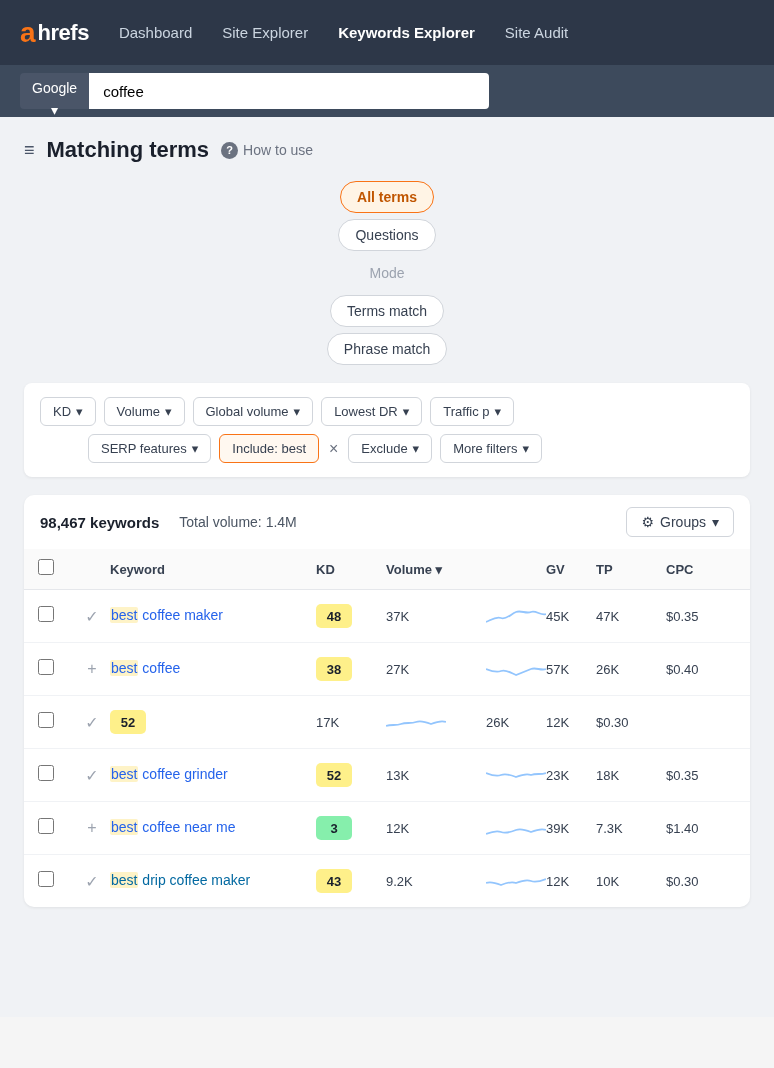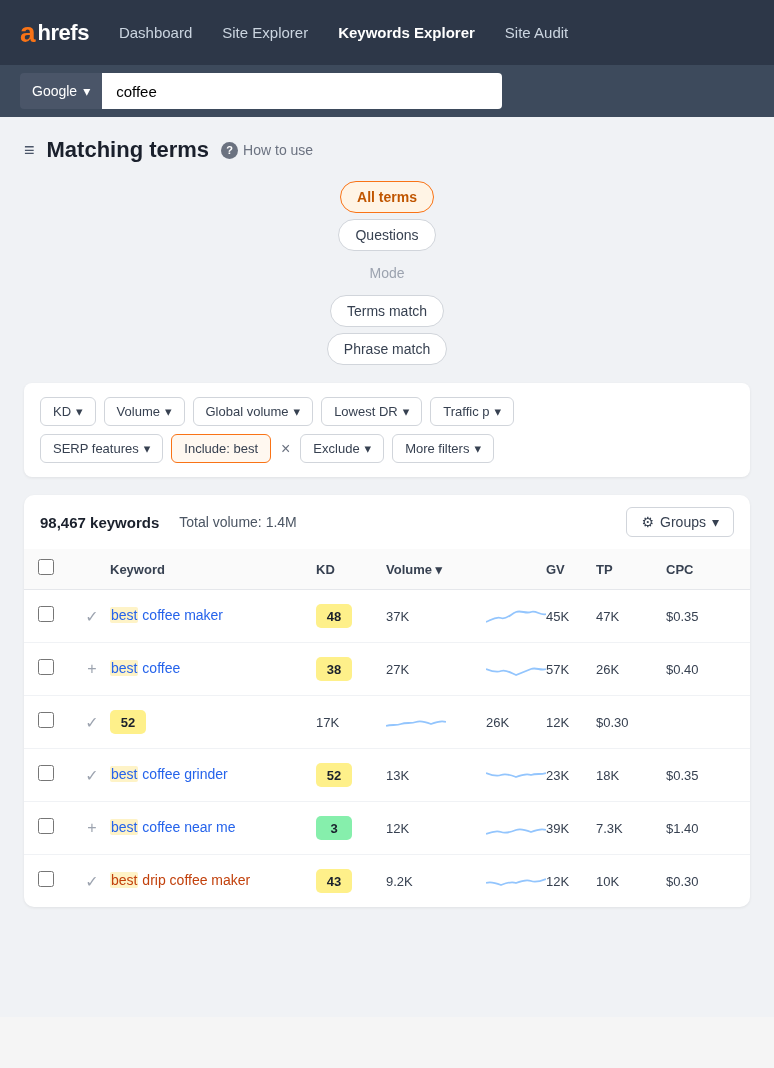--- a/index.html
+++ b/index.html
@@ -57,20 +57,21 @@
       color: white;
       border: none;
       padding: 7px 12px;
       border-radius: 4px 0 0 4px;
       font-size: 14px;
       cursor: pointer;
       display: flex;
       align-items: center;
       gap: 6px;
       height: 36px;
+      flex-direction: column;
     }
     .search-input-field {
       background: white;
       border: none;
       padding: 7px 14px;
       font-size: 15px;
       height: 36px;
       width: 400px;
       outline: none;
       border-radius: 0 4px 4px 0;
@@ -148,21 +149,21 @@
       margin-bottom: 18px;
       box-shadow: 0 1px 3px rgba(0,0,0,0.07);
     }
     .filters-row {
       display: flex;
       align-items: center;
       gap: 8px;
       flex-wrap: wrap;
       margin-bottom: 8px;
     }
-    .filters-row:last-child { margin-bottom: 0; }
+    .filters-row:last-child { margin-bottom: 0; margin-left: 48px; }
     .filter-btn {
       padding: 6px 12px;
       border: 1.5px solid #d1d5db;
       border-radius: 6px;
       background: white;
       font-size: 13px;
       cursor: pointer;
       color: #374151;
       display: flex;
       align-items: center;
@@ -456,21 +457,21 @@
               <path d="M0,20 C5,18 10,16 15,18 C20,20 25,18 30,16 C35,14 40,16 45,18 C50,16 55,14 60,16" stroke="#93c5fd" stroke-width="1.8" fill="none"></path>
             </svg>
           </div>
           <div class="gv-cell">39K</div>
           <div class="tp-cell">7.3K</div>
           <div class="cpc-cell">$1.40</div>
         </div>
         <div class="table-row">
           <div><input type="checkbox" class="checkbox" style=""></div>
           <div class="row-action" style="cursor: pointer; color: rgb(156, 163, 175); font-size: 16px;">✓</div>
-          <div><a style="font-size:14px;color:#c2410c;cursor:pointer;text-decoration:none;line-height:1.4;"><span style="background:#fef3c7;border-radius:2px;padding:0 1px;">best</span><span> drip coffee maker</span></a></div>
+          <div><a style="font-size:14px;color:#0369a1;cursor:pointer;text-decoration:none;line-height:1.4;"><span style="background:#fef3c7;border-radius:2px;padding:0 1px;">best</span><span> drip coffee maker</span></a></div>
           <div><span class="kd-badge" style="background:#fef08a;">43</span></div>
           <div class="vol-cell">9.2K</div>
           <div class="chart-cell">
             <svg class="sparkline" viewBox="0 0 60 28" fill="none">
               <path d="M0,16 C5,14 10,16 15,18 C20,16 25,14 30,16 C35,14 40,12 45,14 C50,16 55,14 60,12" stroke="#93c5fd" stroke-width="1.8" fill="none"></path>
             </svg>
           </div>
           <div class="gv-cell">12K</div>
           <div class="tp-cell">10K</div>
           <div class="cpc-cell">$0.30</div>

